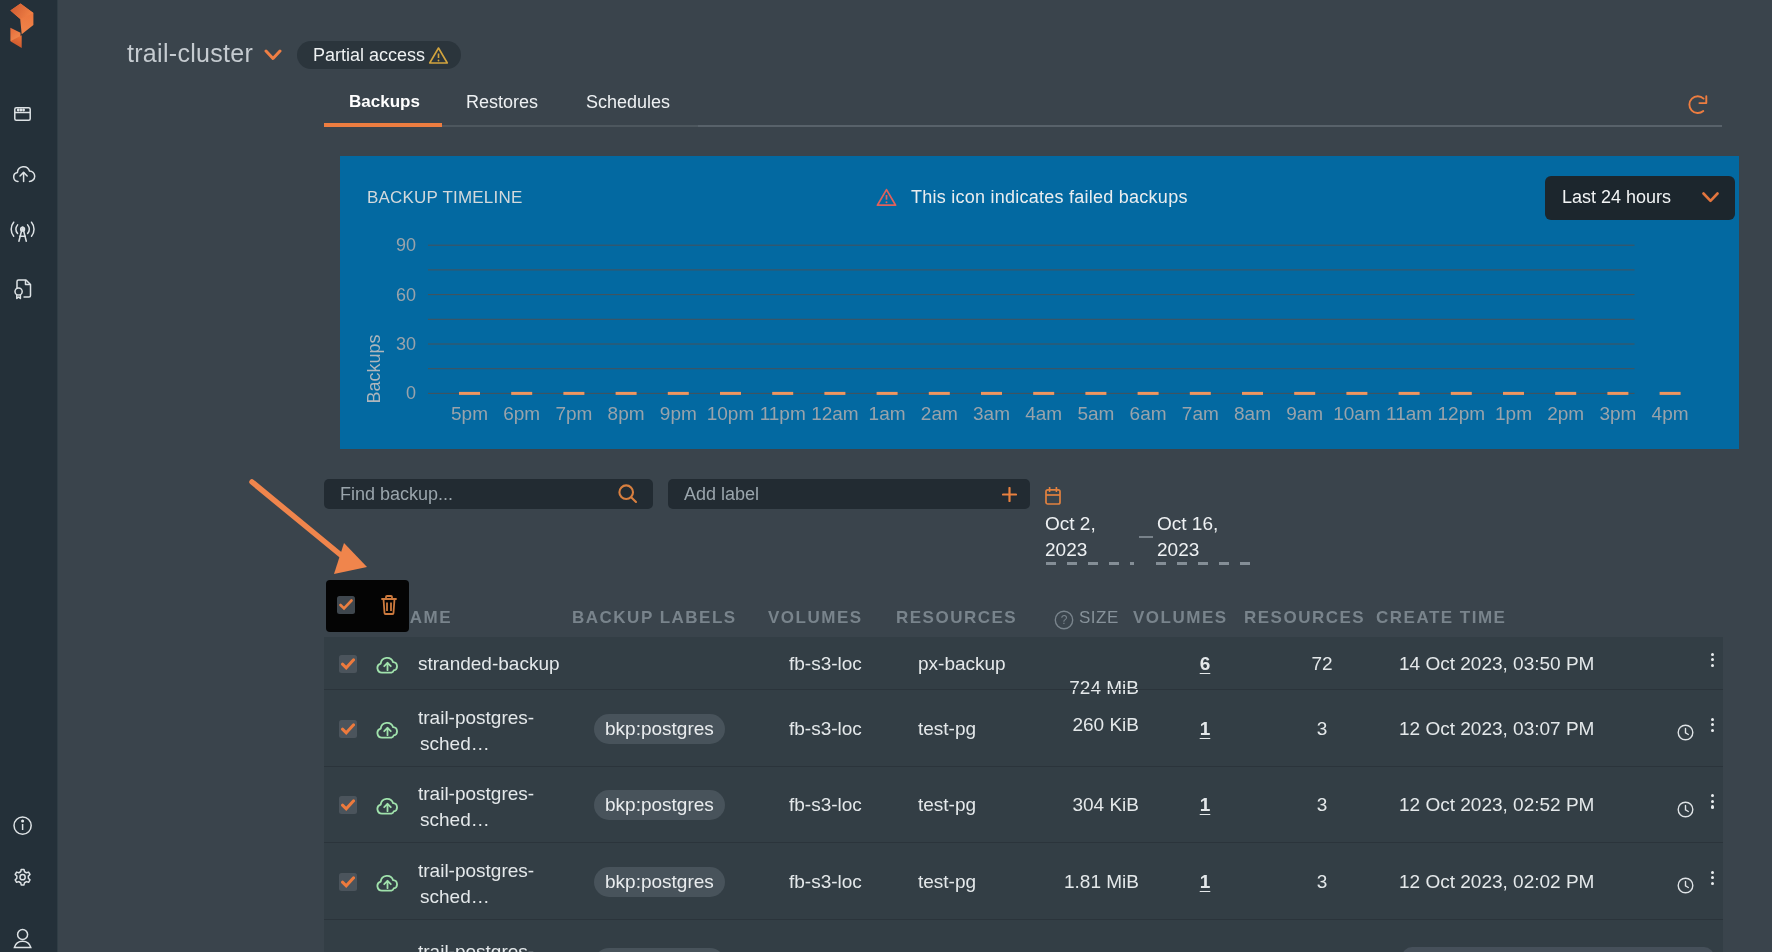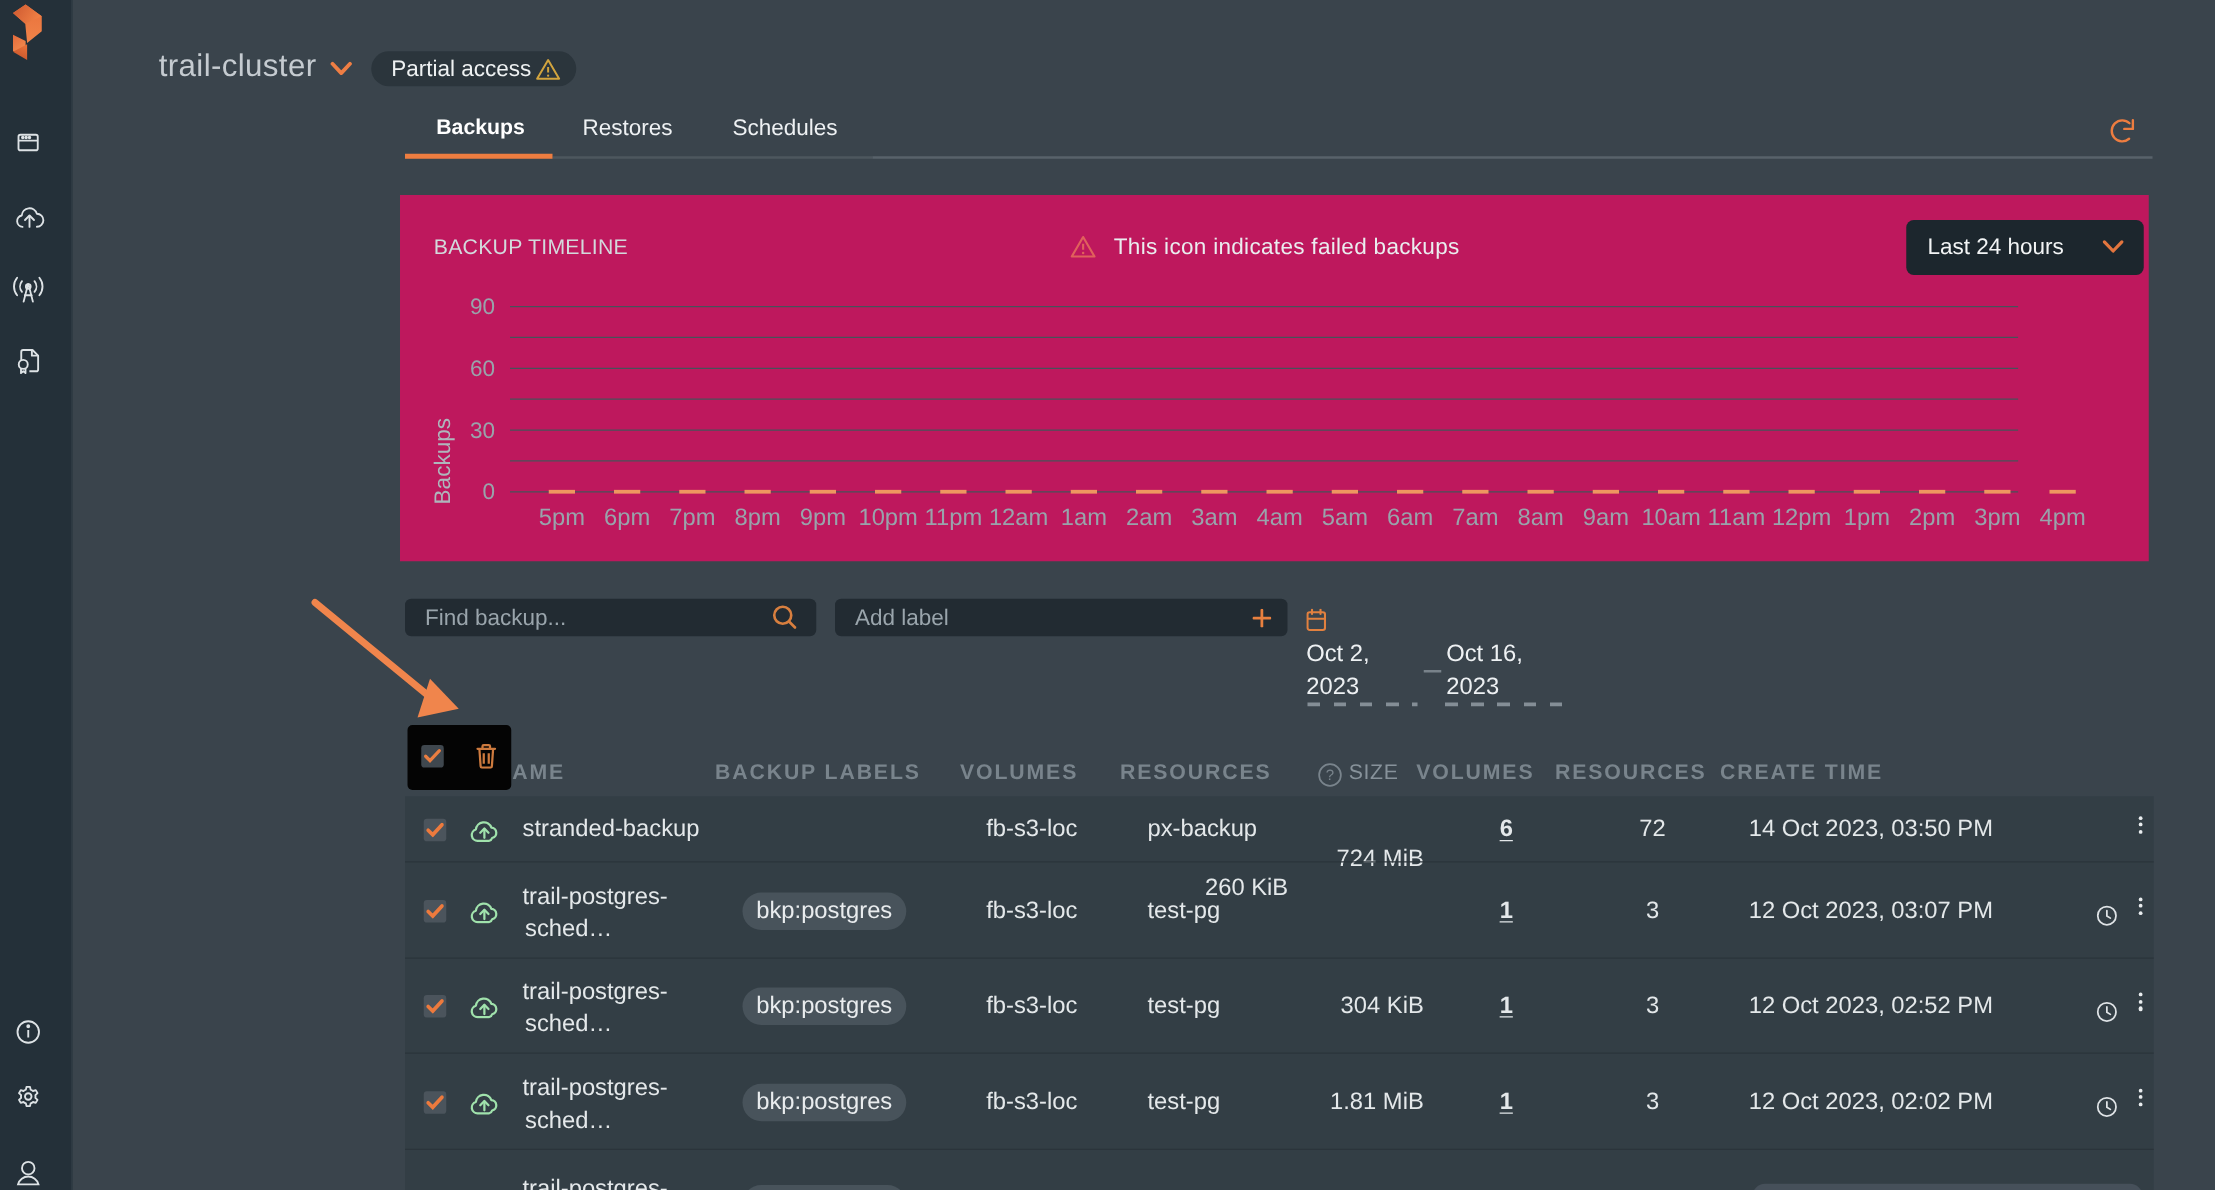--- a/index.html
+++ b/index.html
@@ -26,21 +26,21 @@
 #tabline { position:absolute; left:442px; top:125px; width:256px; height:2px; background:#4d575e; }
 #tabline2 { position:absolute; left:698px; top:125px; width:1024px; height:2px; background:#58626a; }
 .tab { position:absolute; top:4px; font-size:18px; color:#eef1f3; }
 #tab-backups { left:25px; font-weight:700; font-size:17px; color:#fff; }
 #tab-restores { left:142px; }
 #tab-schedules { left:262px; }
 #tabunderline { position:absolute; left:324px; top:123px; width:118px; height:4px; background:#ed7d40; }
 #refresh { position:absolute; left:1688px; top:94px; }
 
 
-#panel { position:absolute; left:320px; top:156px; width:1399px; height:293px; background:#be185d; }
+#panel { position:absolute; left:340px; top:156px; width:1399px; height:293px; background:#0369a1; }
 #panel h2 { position:absolute; left:27px; top:32px; font-size:17px; font-weight:400; letter-spacing:0.2px; color:#d3d9dc; }
 #warnline { position:absolute; left:536px; top:31px; display:flex; align-items:center; }
 #warnline span { font-size:18px; letter-spacing:0.25px; color:#eaedef; margin-left:14px; }
 #range { position:absolute; left:1205px; top:20px; width:190px; height:44px; background:#1c262d; border-radius:6px; }
 #range span { position:absolute; left:17px; top:11px; font-size:18px; color:#f2f4f5; }
 #range svg { position:absolute; left:157px; top:16px; }
 
 
 #chart { position:absolute; left:0; top:0; }
 
@@ -359,21 +359,21 @@
       </div>
       <div class="cloud" style="top:30.5px;"><svg width="23" height="18" viewBox="0 0 23 18" fill="none" stroke="#a0e2ac" stroke-width="1.8" stroke-linecap="round" stroke-linejoin="round">
           <path d="M6.2 16.6 a4.6 4.6 0 0 1 -1.5 -9.0 a6.4 6.4 0 0 1 12.4 -1.5 a4.2 4.2 0 0 1 0.6 8.3 a3.2 3.2 0 0 1 -2.3 2.2 z"></path>
           <path d="M8.2 10.2 l3.3 -3.4 l3.3 3.4"></path>
           <line x1="11.5" y1="7.2" x2="11.5" y2="14.2"></line>
         </svg></div>
       <div class="cell" style="left:94px;top:14.5px;line-height:26px;">trail-postgres-<br><span style="padding-left:2px;">sched…</span></div>
       <div class="pill2" style="top:23.5px;">bkp:postgres</div>
       <div class="cell" style="left:465px;top:27.5px;">fb-s3-loc</div>
       <div class="cell" style="left:594px;top:27.5px;">test-pg</div>
-      <div class="cell" style="left:640px;width:175px;top:10px;">260 KiB</div>
+      <div class="cell" style="left:640px;width:175px;text-align:right;top:24px;">260 KiB</div>
       <div class="cell und" style="left:857px;width:48px;text-align:center;top:27.5px;">1</div>
       <div class="cell" style="left:974px;width:48px;text-align:center;top:27.5px;">3</div>
       <div class="cell" style="left:1075px;top:27.5px;">12 Oct 2023, 03:07 PM</div>
       <div class="clock" style="top:34px;"><svg width="17" height="17" viewBox="0 0 17 17" fill="none" stroke="#dfe3e6" stroke-width="1.4">
           <circle cx="8.5" cy="8.5" r="7.3"></circle>
           <path d="M8.5 4.5 v4.3 l2.8 1.7" stroke-linecap="round"></path>
         </svg></div>
       <div class="kebab" style="top:27.5px;">
         <i></i>
         <i></i>

